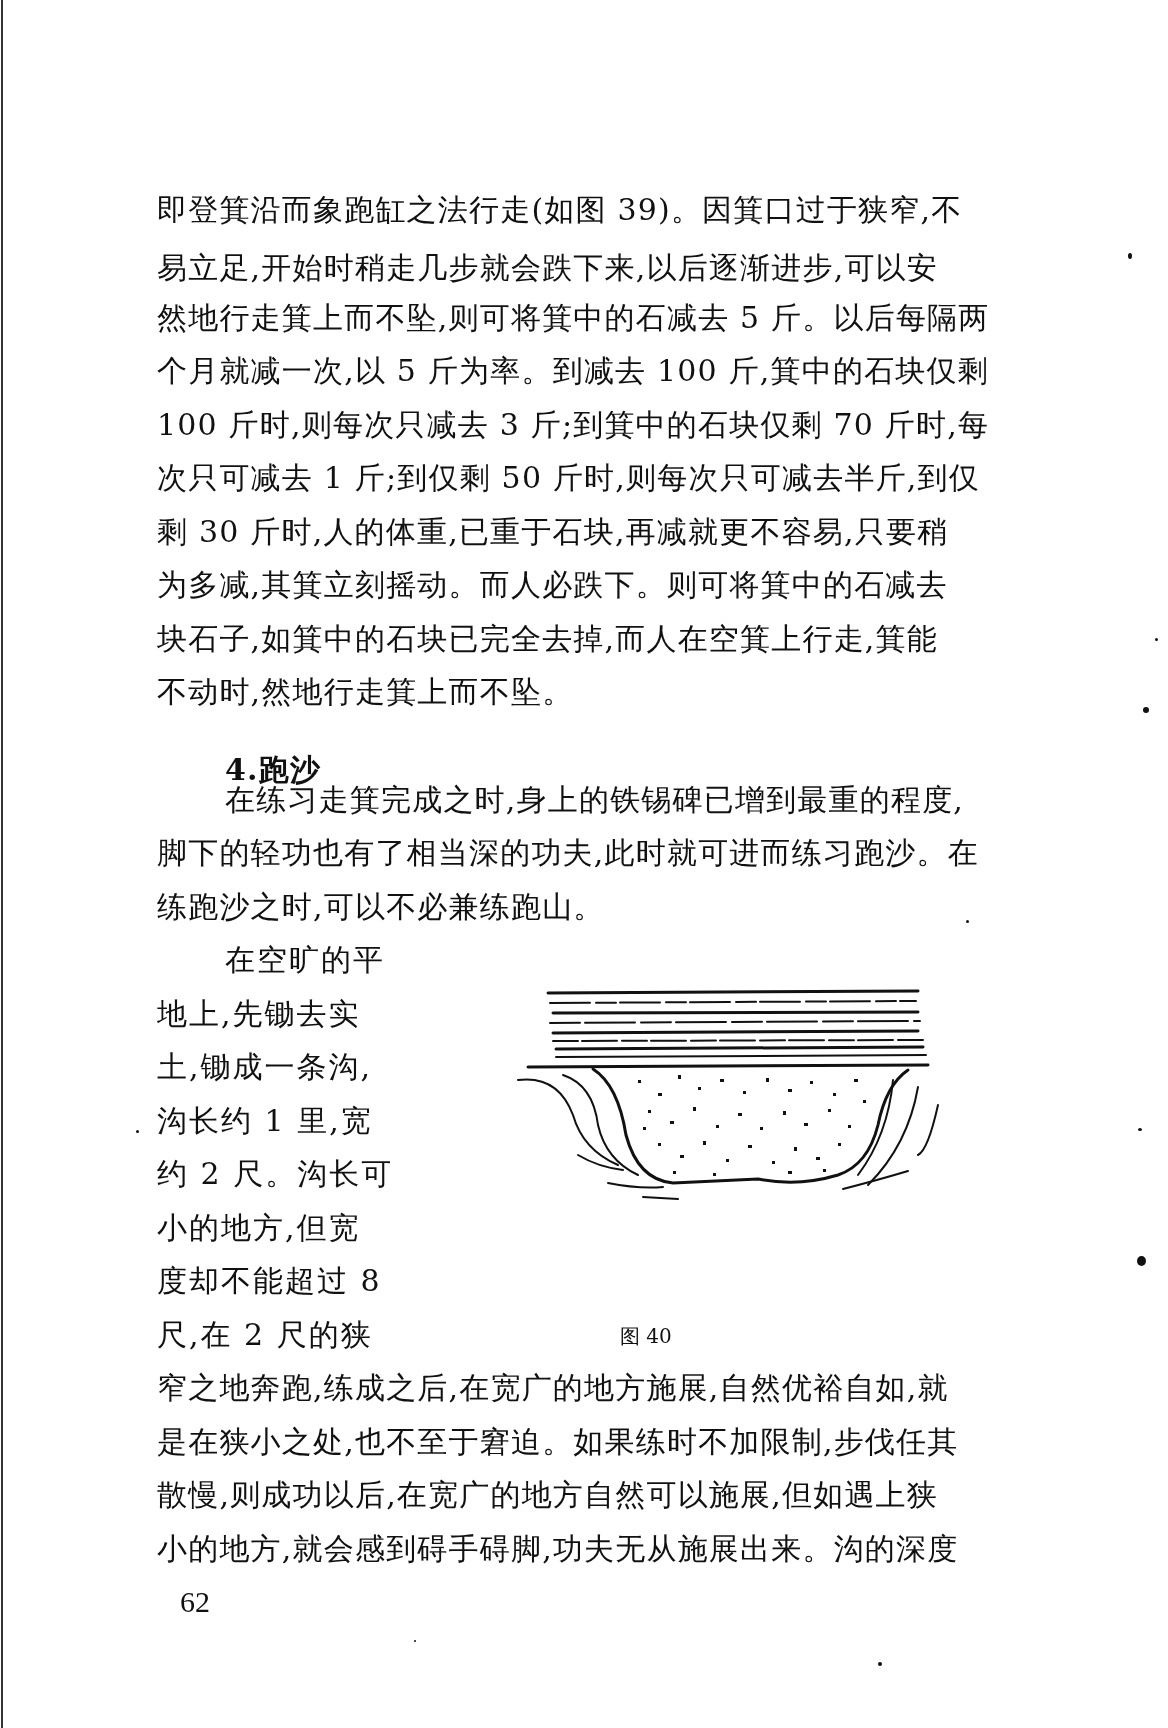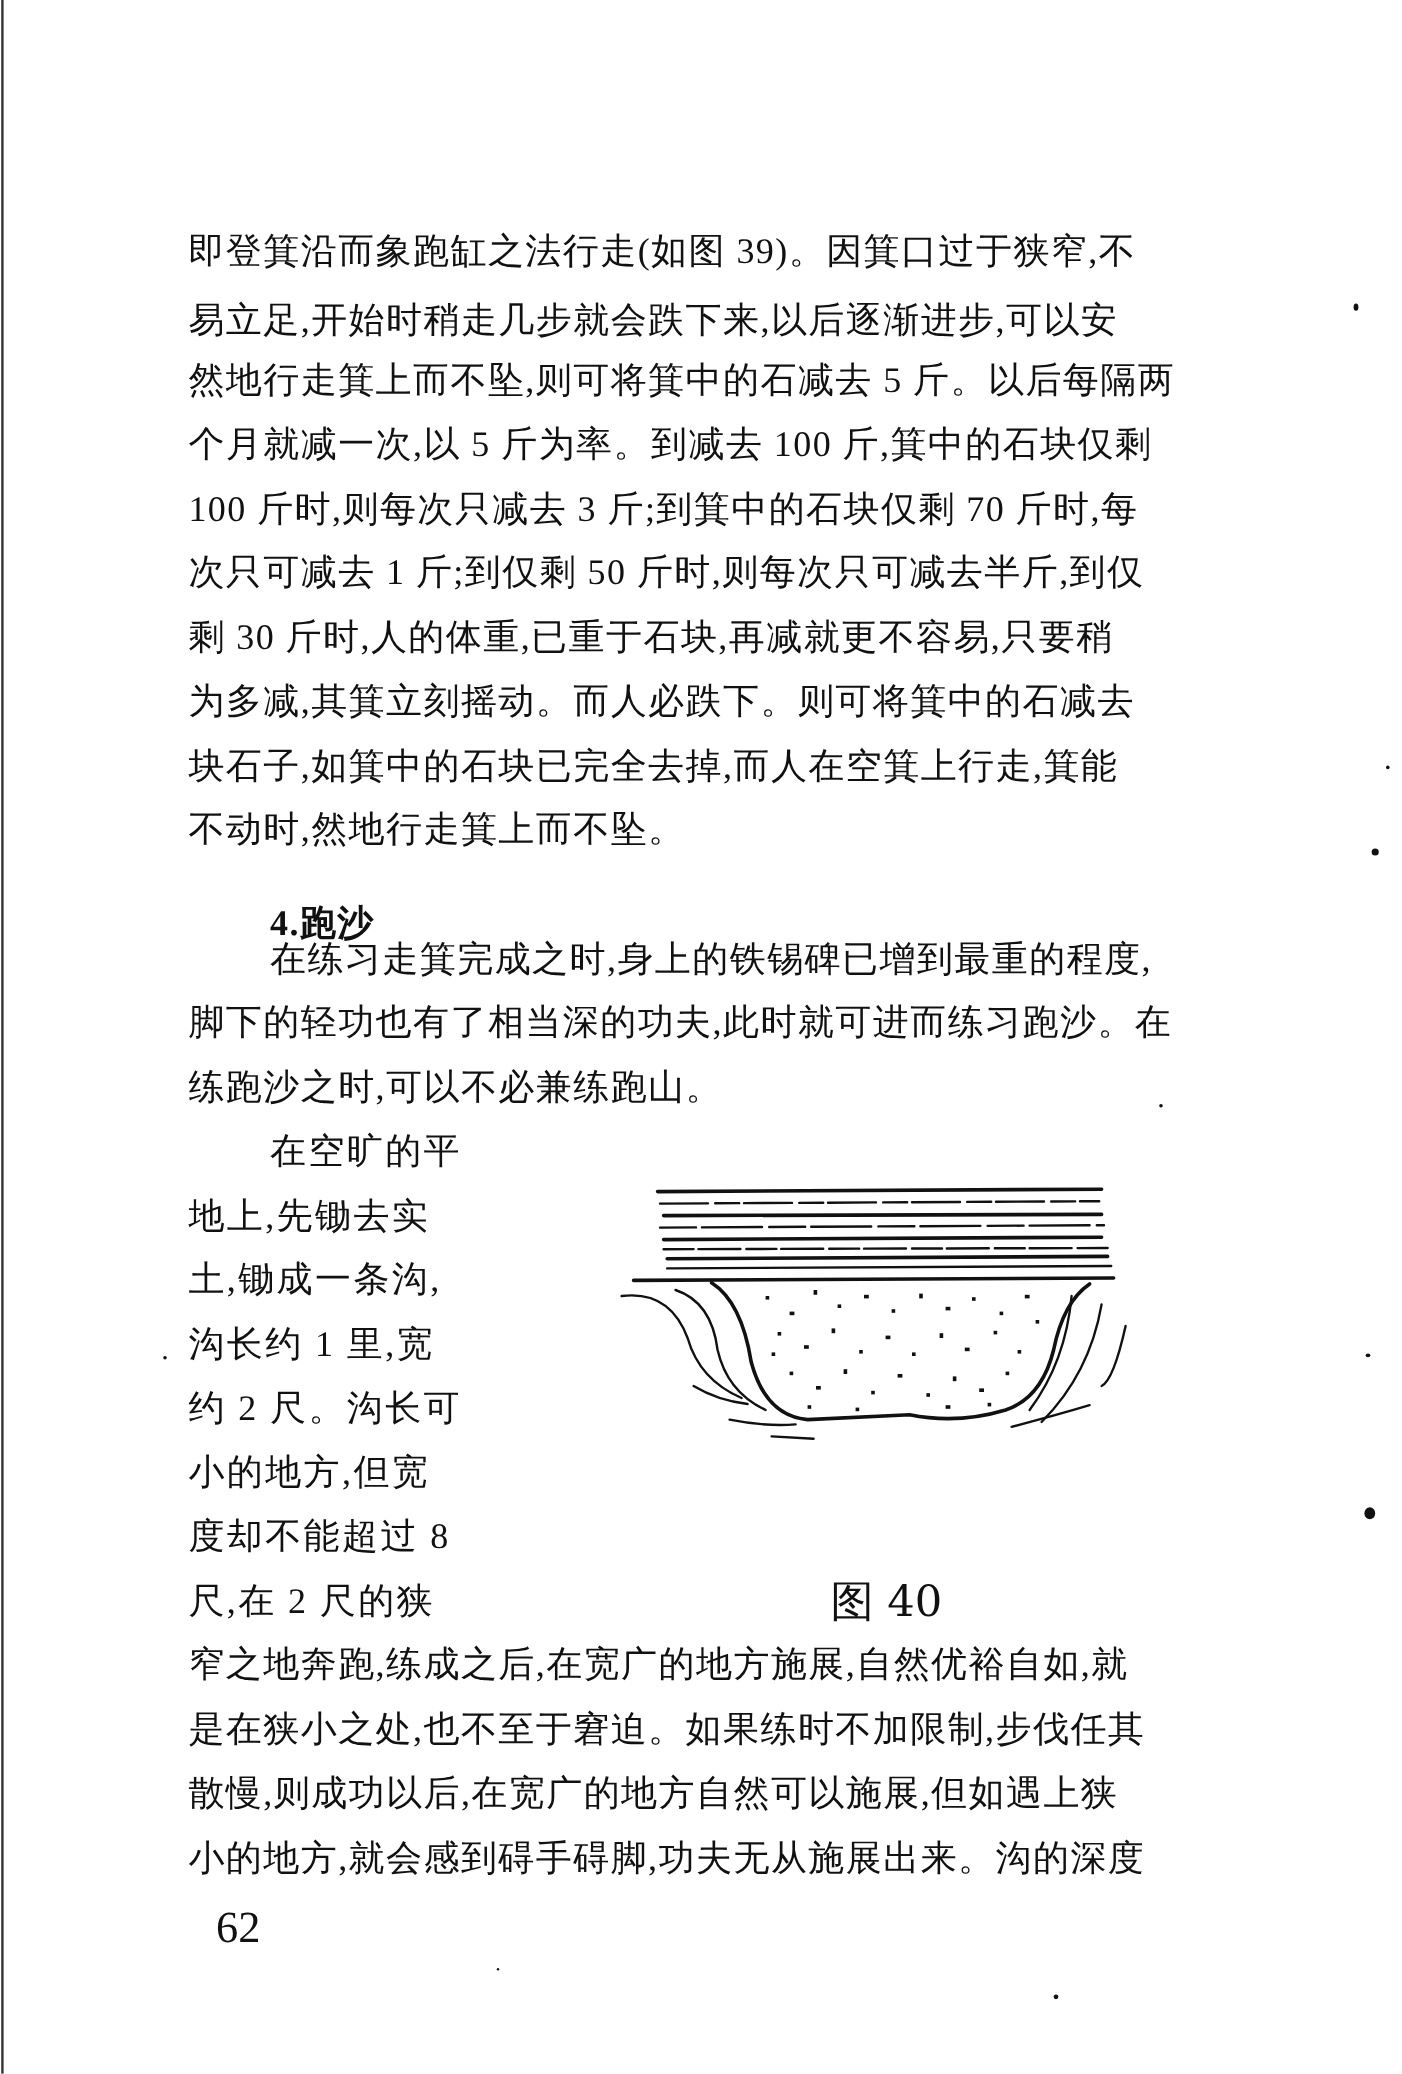--- a/index.html
+++ b/index.html
@@ -1,25 +1,25 @@
 <!DOCTYPE html>
 <html><head>
 <meta charset="utf-8">
 <style>
   html, body { margin:0; padding:0; background:#ffffff; }
   body { width:1168px; height:1728px; position:relative; overflow:hidden;
          font-family: "DejaVu Serif", "Liberation Serif", serif; color:#111; }
   .border-left { position:absolute; left:1px; top:0; width:2px; height:1728px; background:#333; }
   .line { position:absolute; left:157px; width:880px; font-size:30px; line-height:40px;
-          white-space:nowrap; letter-spacing:1.2px;font-family:Liberation Serif, serif; }
+          white-space:nowrap; letter-spacing:1.2px; }
   .indent { left:225px; }
   .side { width:245px; letter-spacing:2px; }
   .heading { font-weight:bold;margin-top:24px; }
-  .caption { position:absolute; left:692px; top:1316px; font-size:36px; line-height:40px; }
-  .pageno { position:absolute; left:180px; top:1585px; font-size:37px; font-family:"Liberation Serif", serif; }
+  .caption { position:absolute; left:620px; top:1316px; font-size:20px; line-height:40px; }
+  .pageno { position:absolute; left:180px; top:1585px; font-size:30px; font-family:"Liberation Serif", serif; }
   .fig { position:absolute; left:498px; top:975px; width:445px; height:225px; }
   .speck { position:absolute; background:#111; border-radius:50%; }
 </style>
 </head>
 <body>
 
 <div class="border-left"></div>
 
 <div class="line" style="top:190px">即登箕沿而象跑缸之法行走(如图 39)。因箕口过于狭窄,不</div>
 <div class="line" style="top:248px">易立足,开始时稍走几步就会跌下来,以后逐渐进步,可以安</div>

